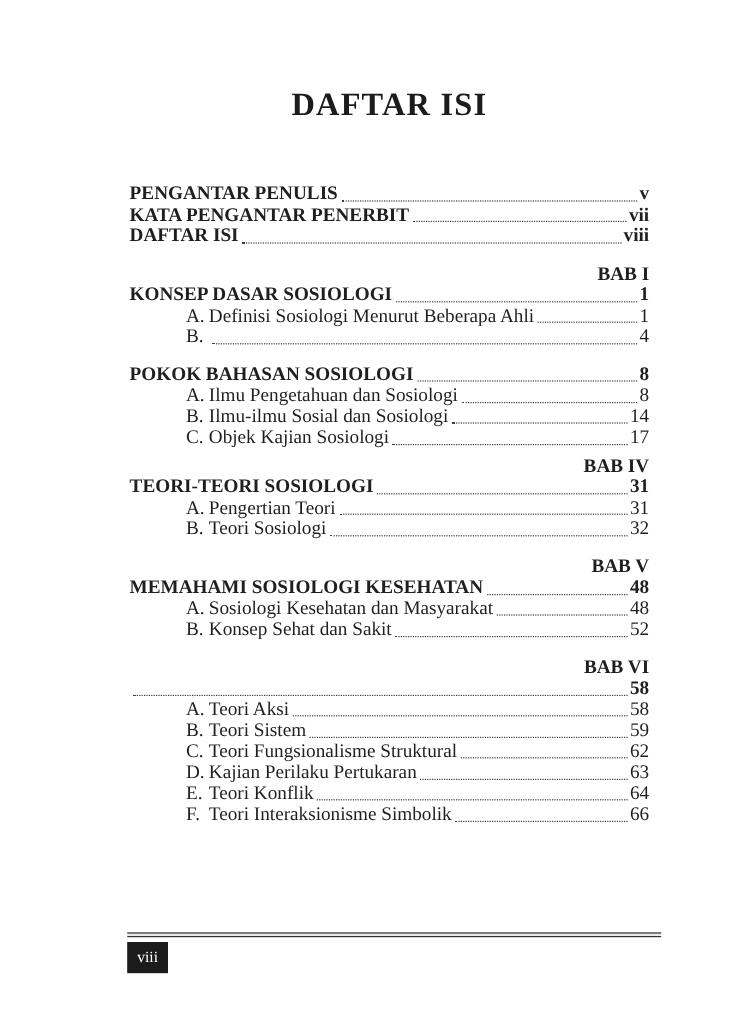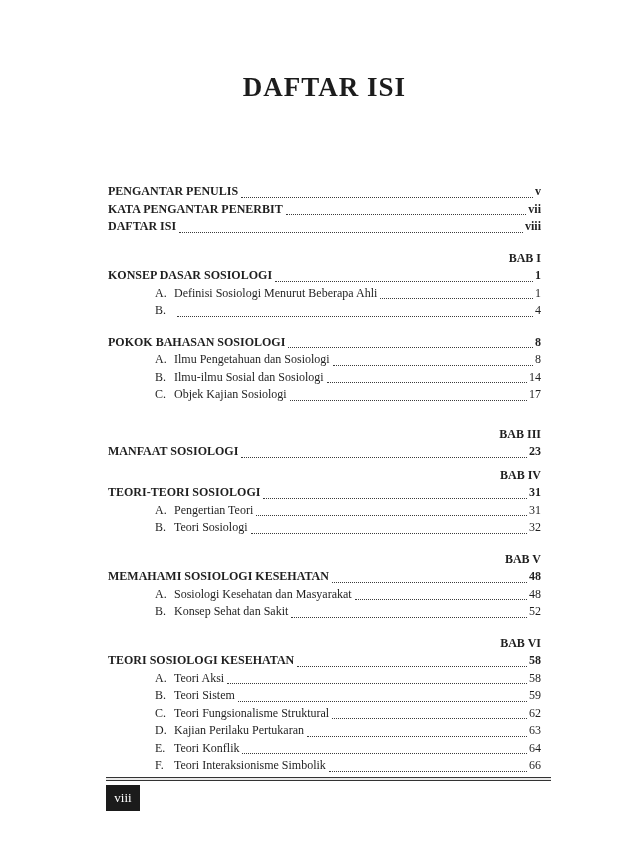--- a/index.html
+++ b/index.html
@@ -19,22 +19,22 @@
   .doc-title{
     margin-top:72px;
     text-align:center;
     font-size:27px;
     font-weight:bold;
     letter-spacing:1px;
     line-height:30px;
     color:#1c1c1c;
   }
   .toc{
-    margin-top:81px;
-    font-size:12px;
+    margin-top:51px;
+    font-size:16px;
     line-height:17.5px;
   }
   .row{
     display:flex;
     align-items:flex-end;
   }
   .row .lbl{white-space:nowrap;}
   .row .leader{
     flex:1;
     min-width:8px;
@@ -139,28 +139,20 @@
           <span class="pg">14</span>
         </div>
         <div class="row sub">
           <span class="letter">C.</span>
           <span class="lbl">Objek Kajian Sosiologi</span>
           <span class="leader"></span>
           <span class="pg">17</span>
         </div>
       </section>
 
-      <section class="chapter gap-lg">
-        <div class="bab">BAB III</div>
-        <div class="row bold">
-          <span class="lbl">MANFAAT SOSIOLOGI</span>
-          <span class="leader"></span>
-          <span class="pg">23</span>
-        </div>
-      </section>
 
       <section class="chapter gap-sm">
         <div class="bab">BAB IV</div>
         <div class="row bold">
           <span class="lbl">TEORI-TEORI SOSIOLOGI</span>
           <span class="leader"></span>
           <span class="pg">31</span>
         </div>
         <div class="row sub">
           <span class="letter">A.</span>
@@ -193,21 +185,20 @@
           <span class="letter">B.</span>
           <span class="lbl">Konsep Sehat dan Sakit</span>
           <span class="leader"></span>
           <span class="pg">52</span>
         </div>
       </section>
 
       <section class="chapter">
         <div class="bab">BAB VI</div>
         <div class="row bold">
-          <span class="lbl">TEORI SOSIOLOGI KESEHATAN</span>
           <span class="leader"></span>
           <span class="pg">58</span>
         </div>
         <div class="row sub">
           <span class="letter">A.</span>
           <span class="lbl">Teori Aksi</span>
           <span class="leader"></span>
           <span class="pg">58</span>
         </div>
         <div class="row sub">

